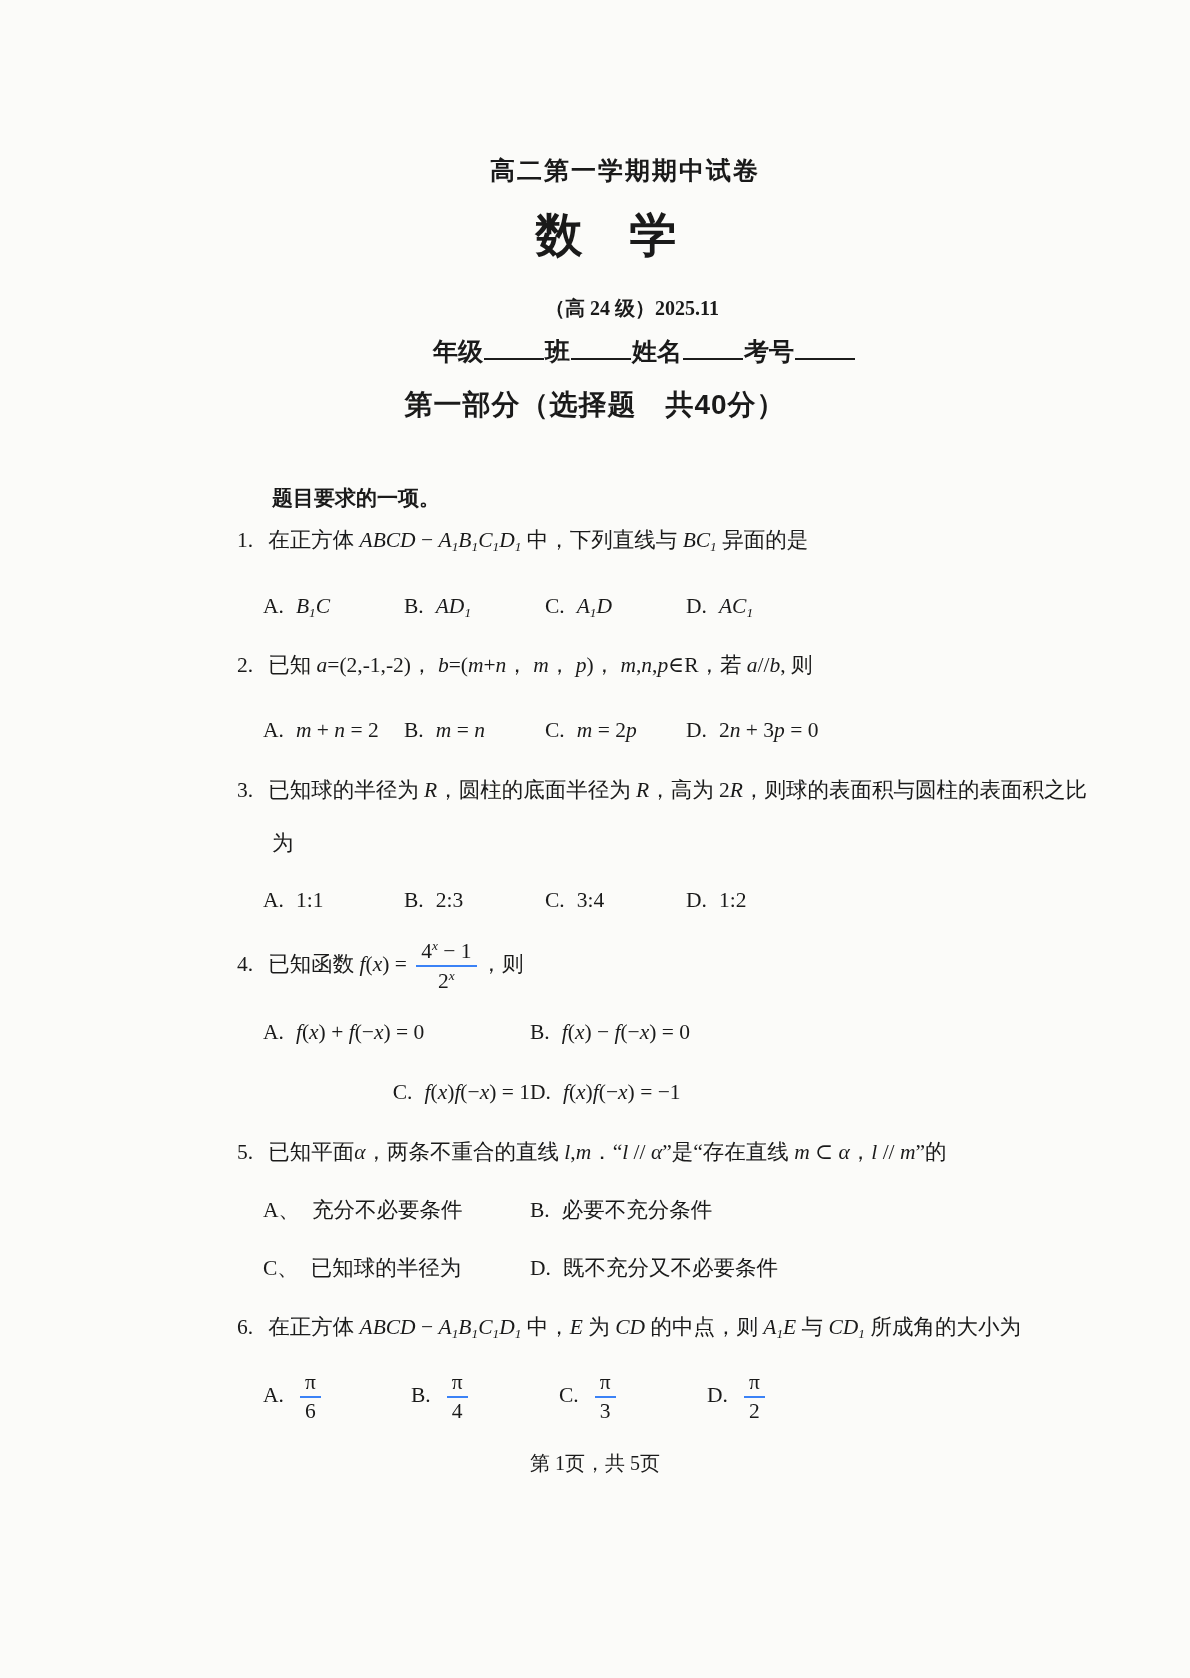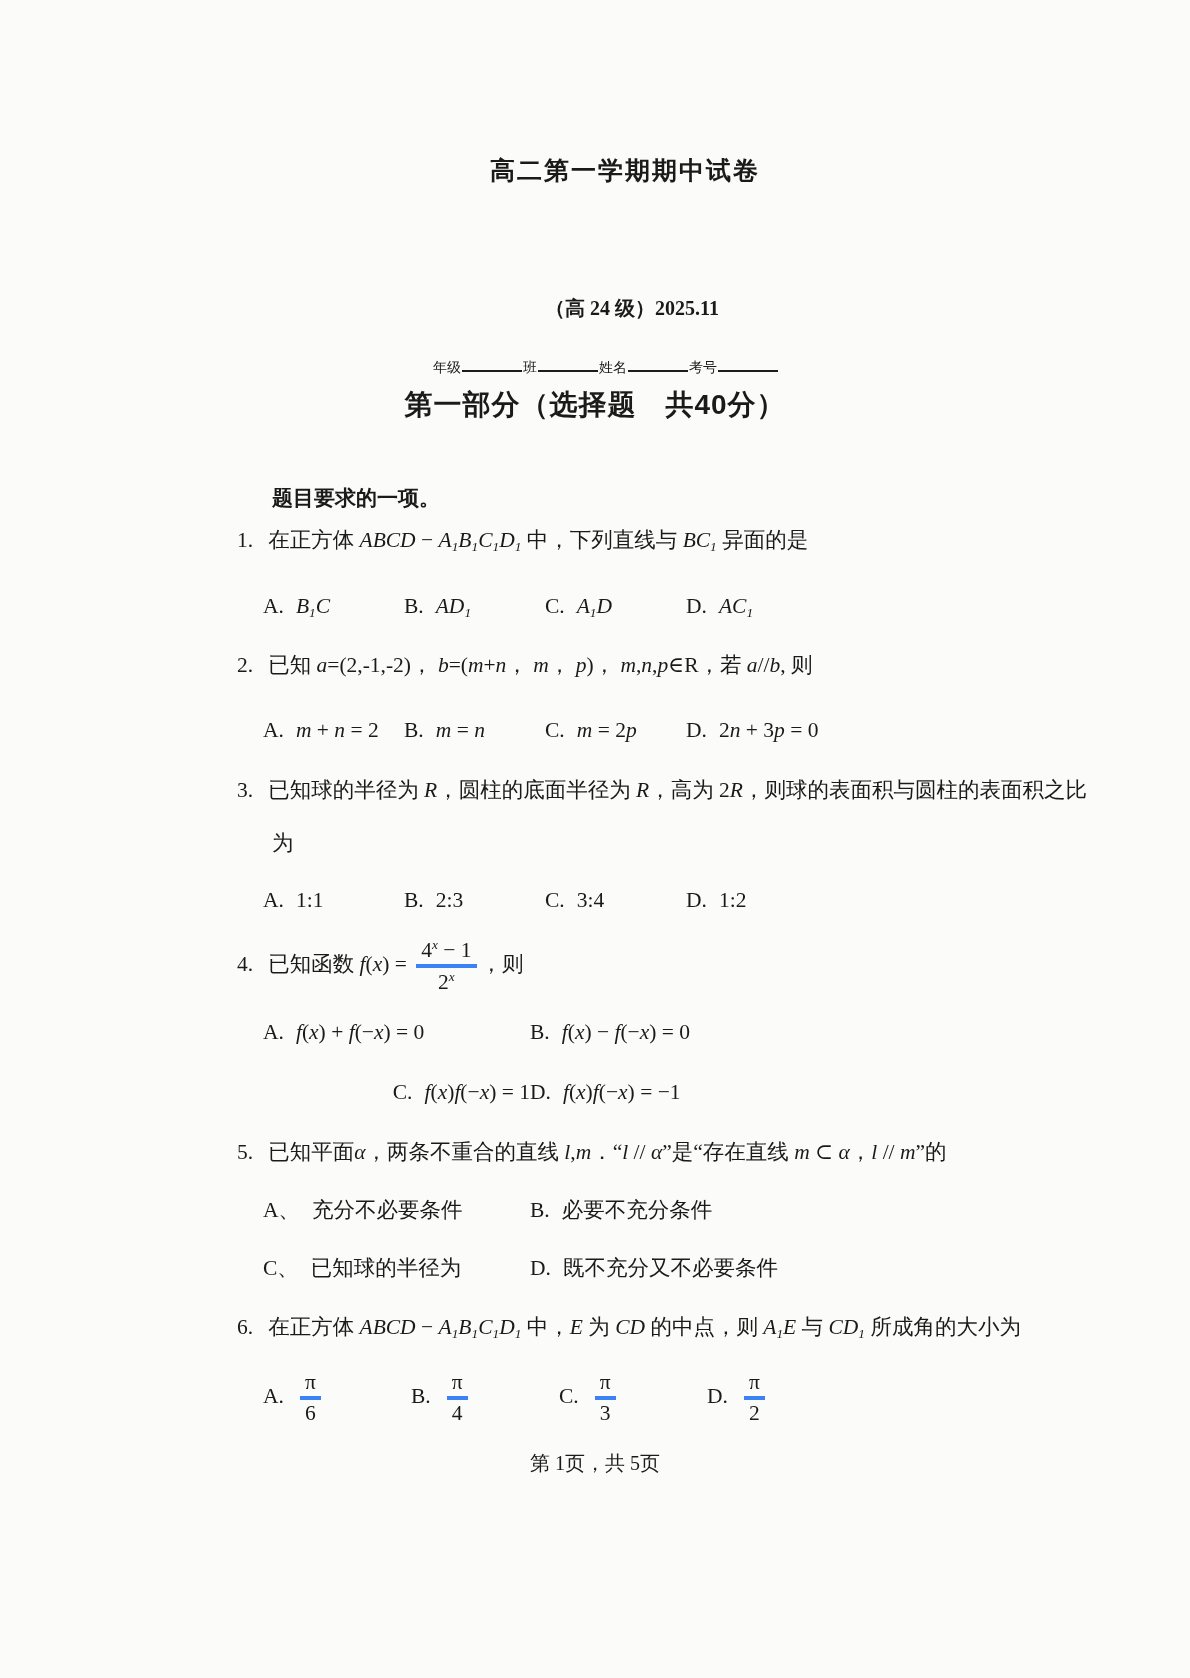--- a/index.html
+++ b/index.html
@@ -9,21 +9,21 @@
     font-family:"Liberation Serif","DejaVu Serif",serif;
   }
   .abs{position:absolute;}
   .sans{font-family:"Liberation Sans","DejaVu Sans",sans-serif;}
   .center{left:0;width:100%;text-align:center;}
 
   .header-title{top:154px;font-size:25px;font-weight:700;letter-spacing:2px;padding-left:60px;box-sizing:border-box;}
   .subject{top:204px;font-size:47px;font-weight:700;padding-left:22px;box-sizing:border-box;}
   .edition{top:295px;font-size:20px;font-weight:700;padding-left:74px;box-sizing:border-box;}
 
-  .student-line{top:348px;left:433px;font-size:14px;font-weight:400;white-space:nowrap;}
+  .student-line{top:335px;left:433px;font-size:25px;font-weight:700;white-space:nowrap;}
   .student-line .field-label{display:inline-block;}
   .blank{display:inline-block;width:60px;height:22px;border-bottom:2px solid #1c1c1c;margin:0 1px;vertical-align:baseline;}
 
   .section-title{top:386px;font-size:28px;font-weight:700;letter-spacing:1px;}
   .instr1{top:441px;left:238px;font-size:21px;font-weight:700;white-space:nowrap;}
   .instr2{top:484px;left:272px;font-size:21px;font-weight:700;white-space:nowrap;}
 
   .question{position:absolute;left:0;top:0;width:100%;}
   .stem{position:absolute;left:237px;top:0;font-size:21.5px;line-height:30px;white-space:nowrap;}
   .qnum{display:inline-block;margin-right:15px;}
@@ -32,38 +32,39 @@
   .opt{display:inline-block;}
   .cols4 .opt{width:141px;}
   .cols2 .opt{width:267px;}
   .opt-row .opt:last-child{width:auto;}
   .opt-label{margin-right:12px;}
 
   .it{font-style:italic;}
   .sub{font-size:0.62em;vertical-align:-0.28em;}
   .sup{font-size:0.62em;vertical-align:0.6em;}
   .frac{display:inline-flex;flex-direction:column;align-items:center;vertical-align:middle;margin:0 4px;line-height:1.15;}
-  .frac .num{display:block;padding:0 5px 1px;border-bottom:4px solid #3b82f6;}
+  .frac .num{display:block;padding:0 5px 1px;border-bottom:2px solid #3b82f6;}
   .frac .den{display:block;padding-top:1px;}
 
   #q1{top:525px;} #q1 .r1{top:66px;}
   #q2{top:650px;} #q2 .r1{top:65px;}
   #q3{top:775px;} #q3 .stem2{top:53px;} #q3 .r1{top:110px;}
   #q4{top:936px;} #q4 .stem{line-height:56px;} #q4 .r1{top:81px;} #q4 .r2{top:141px;text-align:right;}
   #q5{top:1137px;} #q5 .r1{top:58px;} #q5 .r2{top:116px;}
   #q6{top:1312px;} #q6 .r1{top:58px;line-height:50px;}
   #q6 .cols4 .opt{width:148px;}
 
   .footer{top:1450px;font-size:20px;}
 </style>
 </head>
 <body>
 
 <div class="page">
   <div class="abs center sans header-title">高二第一学期期中试卷</div>
+  <div class="abs center sans subject">数　学</div>
   <div class="abs center edition">（高 24 级）2025.11</div>
   <div class="abs sans student-line"><span class="field-label">年级</span><span class="blank"></span><span class="field-label">班</span><span class="blank"></span><span class="field-label">姓名</span><span class="blank"></span><span class="field-label">考号</span><span class="blank"></span></div>
   <div class="abs center sans section-title">第一部分（选择题　共40分）</div>
   <div class="abs sans instr2">题目要求的一项。</div>
   <div>
       <div class="question" id="q1">
         <div class="stem"><span class="qnum">1.</span><span><span>在正方体 </span><span class="it">ABCD</span><span> − </span><span class="it">A</span><span class="it sub">1</span><span class="it">B</span><span class="it sub">1</span><span class="it">C</span><span class="it sub">1</span><span class="it">D</span><span class="it sub">1</span><span> 中，下列直线与 </span><span class="it">BC</span><span class="it sub">1</span><span> 异面的是</span></span></div>
         <div class="opt-row cols4 r1"><span class="opt"><span class="opt-label">A.</span><span><span class="it">B</span><span class="it sub">1</span><span class="it">C</span></span></span><span class="opt"><span class="opt-label">B.</span><span><span class="it">AD</span><span class="it sub">1</span></span></span><span class="opt"><span class="opt-label">C.</span><span><span class="it">A</span><span class="it sub">1</span><span class="it">D</span></span></span><span class="opt"><span class="opt-label">D.</span><span><span class="it">AC</span><span class="it sub">1</span></span></span></div>
       </div>
       <div class="question" id="q2">

